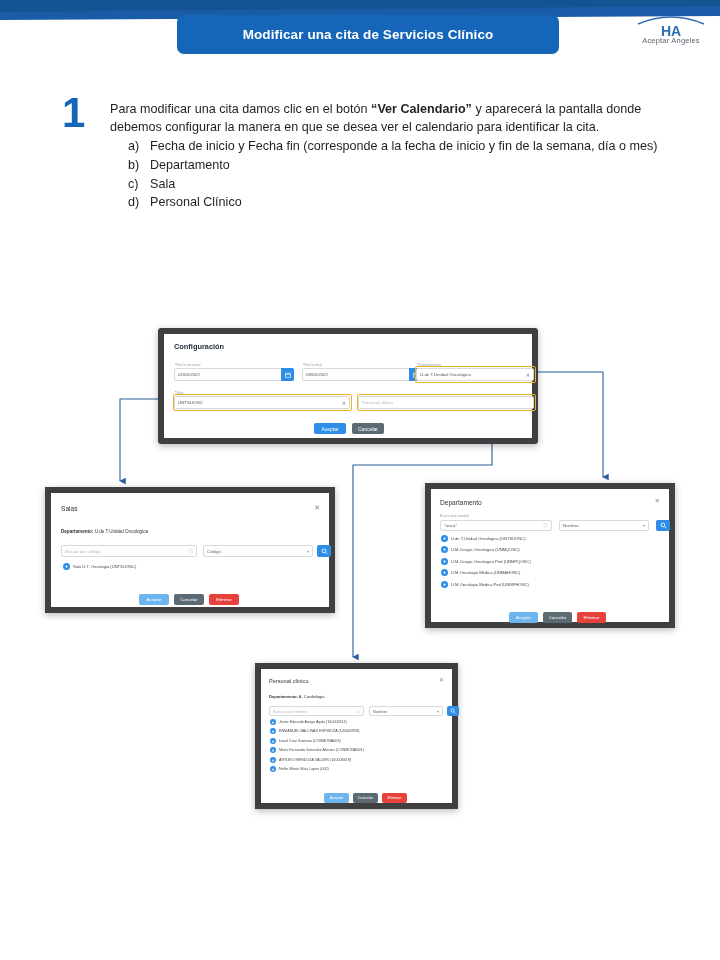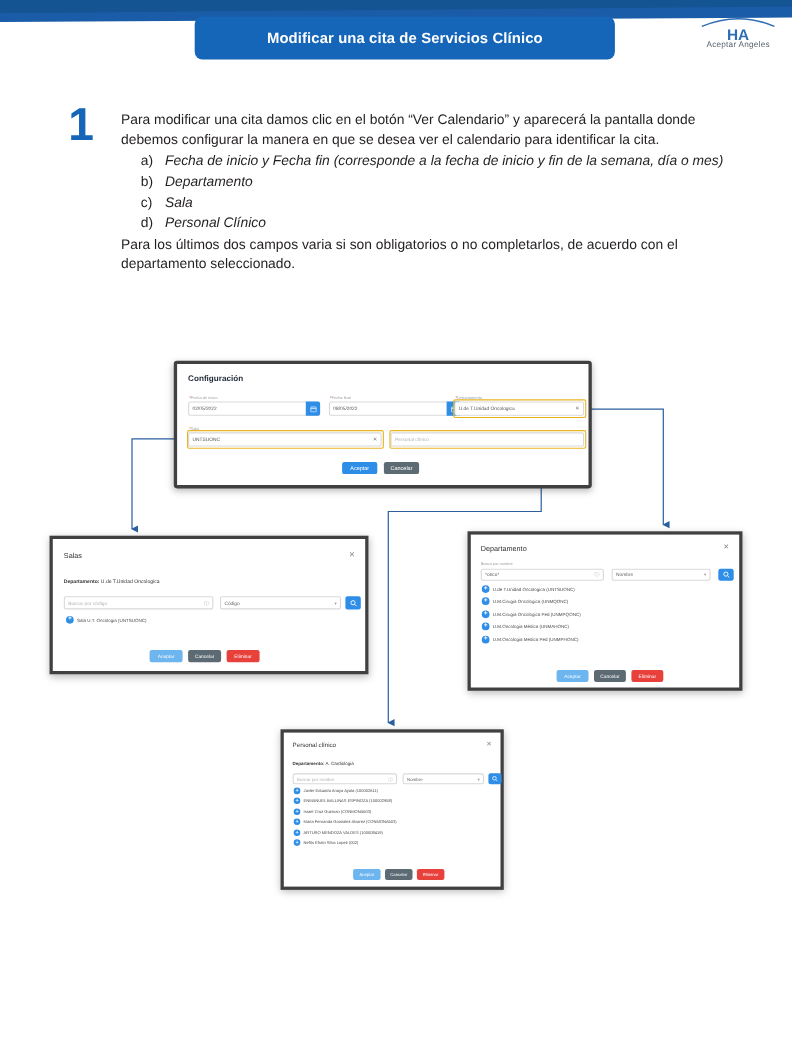--- a/index.html
+++ b/index.html
@@ -45,34 +45,34 @@
   
   .step-num {
     position: absolute; left: 62px; top: 92px;
     font-size: 42px; font-weight: bold; color: #1565b8; line-height: 1;
     font-family: "Liberation Sans", sans-serif;
   }
   .instructions {
     position: absolute; left: 110px; top: 101px; width: 548px;
     font-size: 12.6px; line-height: 1.42; color: #231f20;
   }
-  .instructions b { font-weight: normal; }
+  .instructions b { font-weight: bold; }
   .ol-list { margin: 0; padding: 0; list-style: none; }
   .ol-list li {
     display: flex; gap: 6px; padding-left: 18px; margin-top: 1px;
   }
   .ol-list .marker { width: 16px; flex: 0 0 16px; }
-  .ol-list .txt { flex: 1; font-style: italic; }
+  .ol-list .txt { flex: 1; }
   .tail-para { margin-top: 2px; }
 
   
   .dialog {
     position: absolute; background: #ffffff;
     box-shadow: 0 2px 7px rgba(0,0,0,.28);
-    border: 3px solid #404040;
+    border: 6px solid #404040;
   }
   .dlg-title { font-size: 6.6px; color: #333; font-weight: normal; }
   .dlg-close {
     position: absolute; color: #888; cursor: default; line-height: 1;
   }
   .field-label {
     font-size: 3.6px; color: #9aa0a6; white-space: nowrap;
   }
   .req-star { color: #e53935; }
   .inp {
@@ -176,21 +176,20 @@
     </li>
     <li>
       <span class="marker">c)</span>
       <span class="txt">Sala</span>
     </li>
     <li>
       <span class="marker">d)</span>
       <span class="txt">Personal Clínico</span>
     </li>
   </ul>
-  <div class="tail-para">Para los últimos dos campos varia si son obligatorios o no completarlos, de acuerdo con el departamento seleccionado.</div>
 </div>
 
 <svg class="connectors">
   <defs>
     <marker id="ah" markerWidth="7" markerHeight="7" refX="3" refY="5.2" orient="auto">
       <path d="M0,0 L6,0 L3,6 z" fill="#2b5f9e"></path>
     </marker>
   </defs>
 
   <path d="M168,399 L120,399 L120,481" stroke="#2b5f9e" stroke-width="1.1" fill="none" marker-end="url(#ah)"></path>

